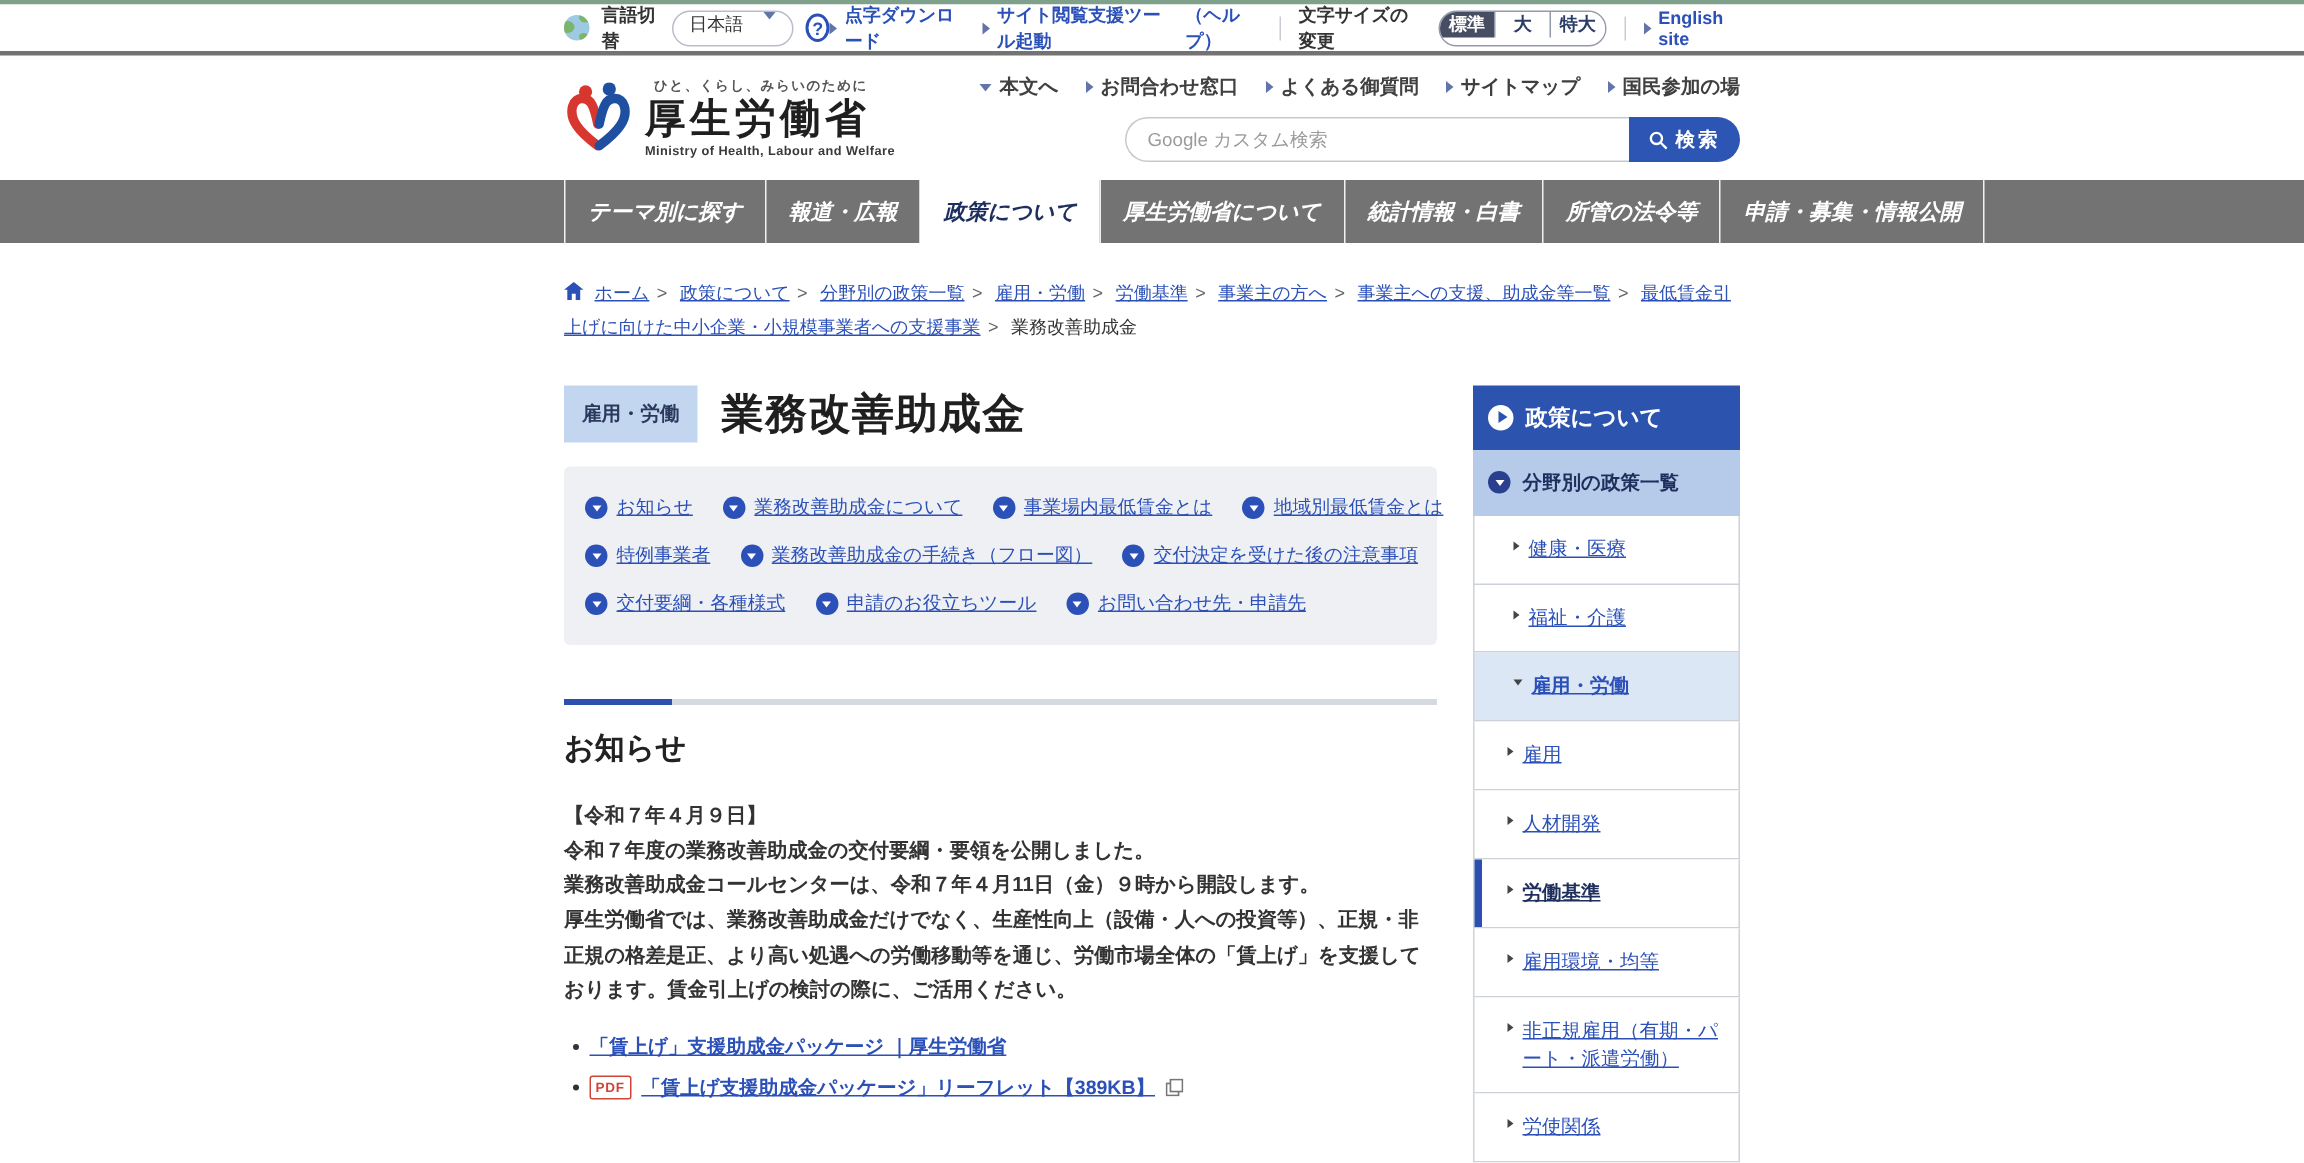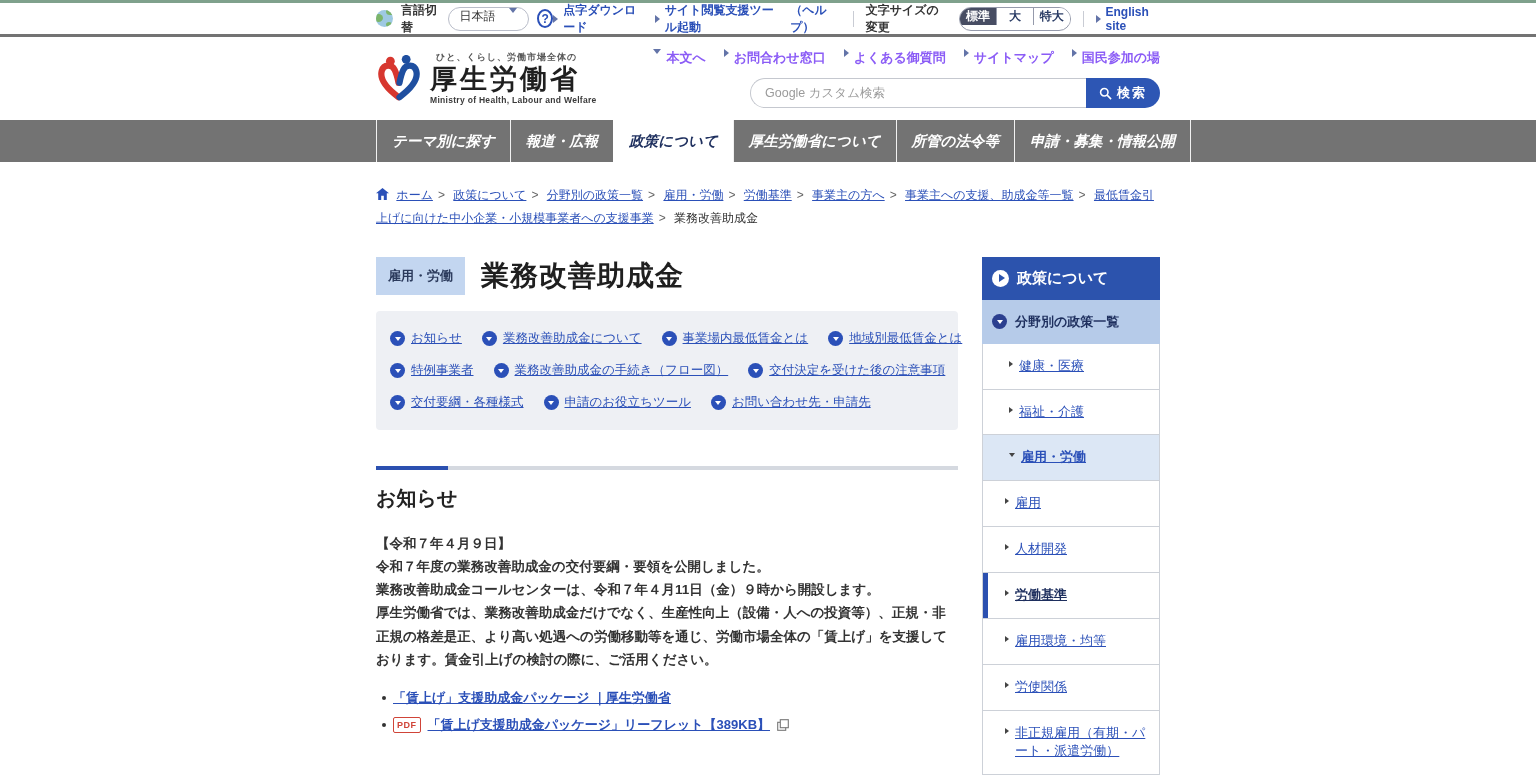--- a/index.html
+++ b/index.html
@@ -38,21 +38,21 @@
 
   
   .site-header-inner { display:flex; align-items:flex-start; justify-content:space-between; padding:10px 0 12px; }
   .logo-block { display:flex; align-items:center; gap:8px; margin-top:4px; }
   .logo-text { display:flex; flex-direction:column; }
   .tagline { font-size:9px; font-weight:bold; color:#555; letter-spacing:1px; margin-left:6px; }
   .site-title { font-size:27px; font-weight:bold; color:#1f1f1f; letter-spacing:3px; line-height:1.15; }
   .site-sub { font-size:8.5px; font-weight:bold; color:#3a3a3a; letter-spacing:.3px; }
   .header-right { display:flex; flex-direction:column; align-items:flex-end; margin-top:2px; }
   .quick-links { display:flex; align-items:center; gap:18px; font-size:13px; font-weight:600; }
-  .quick-links a { display:flex; gap:5px; text-decoration:none; color:#8b5cf6; }
+  .quick-links a { display:flex; align-items:center; gap:5px; text-decoration:none; color:#404040; }
   .search-row { display:flex; margin-top:11px; }
   .search-input { width:336px; height:30px; border:1px solid #c5c8cf; border-right:none;
     border-radius:15px 0 0 15px; padding:0 14px; font-size:12.5px; color:#333; outline:none; }
   .search-input::placeholder { color:#9b9b9b; }
   .search-btn { width:74px; height:30px; background:#2d56b4; color:#fff; border:none;
     border-radius:0 15px 15px 0; font-size:13px; font-weight:bold; display:flex;
     align-items:center; justify-content:center; gap:5px; cursor:pointer; letter-spacing:2px; }
 
   
   .gnav { background:#737373;font-style:italic; }
@@ -177,21 +177,21 @@
 <div class="site-header">
   <div class="container site-header-inner">
     <div class="logo-block">
       <svg width="46" height="46" viewBox="0 0 48 48">
         <circle cx="15" cy="6.5" r="4.6" fill="#d7372f"></circle>
         <circle cx="31.5" cy="4.5" r="4.6" fill="#1f4fa0"></circle>
         <path d="M23.5 44 C10 34 3.5 25.5 6 16.5 C8 9.5 16.5 9.5 19.5 15.5 C21.5 19.5 22.5 24 23.5 29" stroke="#d7372f" stroke-width="6.5" fill="none" stroke-linecap="round"></path>
         <path d="M24.5 44 C38 34 44.5 25.5 42 16.5 C40 9.5 31.5 9.5 28.5 15.5 C26.5 19.5 25.5 24 24.5 29" stroke="#1f4fa0" stroke-width="6.5" fill="none" stroke-linecap="round"></path>
       </svg>
       <div class="logo-text">
-        <span class="tagline">ひと、くらし、労働市場全体の</span>
+        <span class="tagline">ひと、くらし、みらいのために</span>
         <span class="site-title">厚生労働省</span>
         <span class="site-sub">Ministry of Health, Labour and Welfare</span>
       </div>
     </div>
     <div class="header-right">
       <div class="quick-links">
         <a>
             <span class="tri-d"></span>
             <span>本文へ</span>
           </a>
@@ -225,20 +225,21 @@
     </div>
   </div>
 </div>
 
 <nav class="gnav">
   <div class="container gnav-inner">
     <div class="nav-item">テーマ別に探す</div>
     <div class="nav-item">報道・広報</div>
     <div class="nav-item active">政策について</div>
     <div class="nav-item">厚生労働省について</div>
+    <div class="nav-item">統計情報・白書</div>
     <div class="nav-item">所管の法令等</div>
     <div class="nav-item">申請・募集・情報公開</div>
   </div>
 </nav>
 
 <div class="container breadcrumb">
   <svg class="home-ico" width="13" height="12" viewBox="0 0 13 12">
     <path d="M6.5 0 L13 5.2 H10.8 V12 H7.8 V7.8 H5.2 V12 H2.2 V5.2 H0 Z" fill="#2b50b8"></path>
   </svg>
   <a>ホーム</a><span class="bc-sep">&gt;</span>
@@ -394,25 +395,25 @@
     <div class="sb-item child current">
       <span class="tri-r2"></span>
       <a>労働基準</a>
     </div>
     <div class="sb-item child">
       <span class="tri-r2"></span>
       <a>雇用環境・均等</a>
     </div>
     <div class="sb-item child">
       <span class="tri-r2"></span>
+      <a>非正規雇用（有期・パート・派遣労働）</a>
+    </div>
+    <div class="sb-item child">
+      <span class="tri-r2"></span>
       <a>労使関係</a>
-    </div>
-    <div class="sb-item child">
-      <span class="tri-r2"></span>
-      <a>非正規雇用（有期・パート・派遣労働）</a>
     </div>
     <div class="sb-item child">
       
       
     </div>
 
   </aside>
 
 </div>
 

